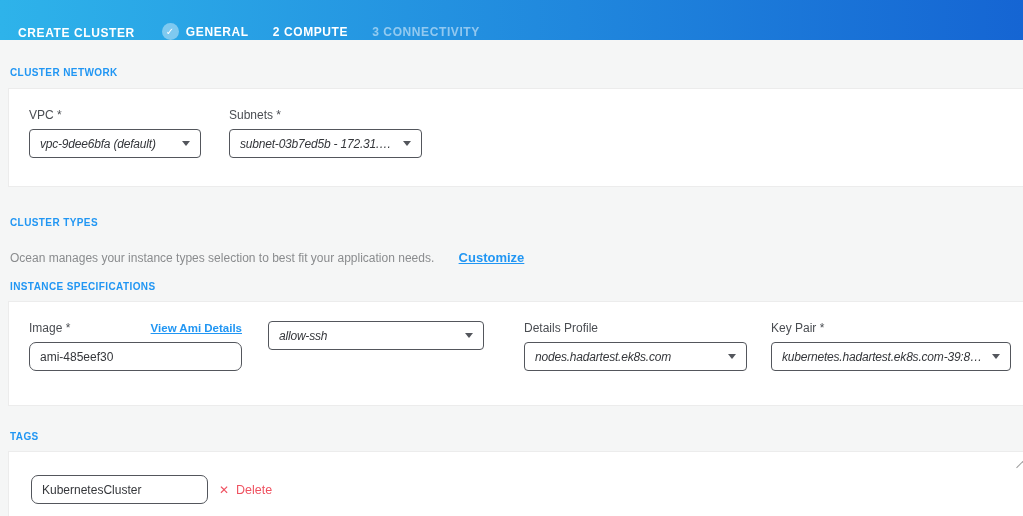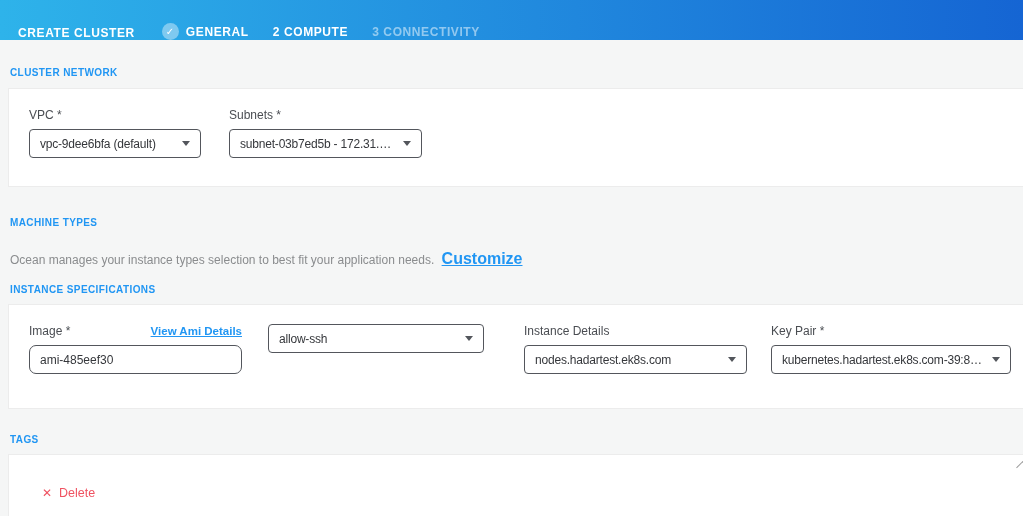--- a/index.html
+++ b/index.html
@@ -88,20 +88,21 @@
     border-radius: 4px;
     background: #fff;
     display: flex; align-items: center;
     padding: 0 10px;
     font-size: 12px; color: #35373b;
   }
   .select { justify-content: space-between; cursor: pointer; }
   .select-value {
     overflow: hidden; white-space: nowrap; text-overflow: ellipsis;
     letter-spacing: -.2px;
+    font-style: italic;
   }
   .caret {
     flex: 0 0 auto;
     margin-left: 8px;
     width: 0; height: 0;
     border-left: 4.5px solid transparent;
     border-right: 4.5px solid transparent;
     border-top: 5px solid #53565c;
   }
   input.box {
@@ -117,21 +118,21 @@
   .w-image   { width: 213px; margin-right: 26px; }
   .w-sg      { width: 216px; margin-right: 40px; }
   .w-profile { width: 223px; margin-right: 24px; }
   .w-keypair { width: 240px; }
 
   .desc {
     margin: 21px 0 0 10px;
     font-size: 12px;
     color: #8a8c8e;
   }
-  .desc .link { margin-left: 4px; font-size: 16px; }
+  .desc .link { margin-left: 21px; font-size: 13px; }
 
   
   .tag-input { width: 119px; }
   .tag-input + .tag-input { margin-left: 17px; }
   .delete-btn {
     display: flex; align-items: center;
     margin: 8px 0 0 11px;
     color: var(--delete-red, #ef5261);
     font-size: 12.5px;
     cursor: pointer;
@@ -190,21 +191,21 @@
             <span>Subnets *</span>
           </div>
           <div class="box select">
             <span class="select-value">subnet-03b7ed5b - 172.31.0.0/20 ...</span>
             <span class="caret"></span>
           </div>
         </div>
       </div>
     </section>
 
-    <h2 class="section-heading mt30">MACHINE TYPES</h2>
+    <h2 class="section-heading mt30">CLUSTER TYPES</h2>
     <p class="desc">
       <span>Ocean manages your instance types selection to best fit your application needs.</span>
       <a class="link">Customize</a>
     </p>
 
     <h2 class="section-heading mt16">INSTANCE SPECIFICATIONS</h2>
 
     <section class="card card2">
       <div class="fields-row">
 
@@ -218,21 +219,21 @@
 
         <div class="field w-sg">
           <div class="box select">
             <span class="select-value">allow-ssh</span>
             <span class="caret"></span>
           </div>
         </div>
 
         <div class="field w-profile">
           <div class="label-row">
-            <span>Instance Details</span>
+            <span>Details Profile</span>
           </div>
           <div class="box select">
             <span class="select-value">nodes.hadartest.ek8s.com</span>
             <span class="caret"></span>
           </div>
         </div>
 
         <div class="field w-keypair">
           <div class="label-row">
             <span>Key Pair *</span>
@@ -243,20 +244,21 @@
           </div>
         </div>
 
       </div>
     </section>
 
     <h2 class="section-heading mt25">TAGS</h2>
 
     <section class="card card3">
       <div class="fields-row">
+        <input class="box tag-input" type="text" value="KubernetesCluster" style="">
         <div class="delete-btn">
           <span class="x-icon">✕</span>
           <span>Delete</span>
         </div>
       </div>
     </section>
 
     <span class="edge-chevron"></span>
 
   </main>

